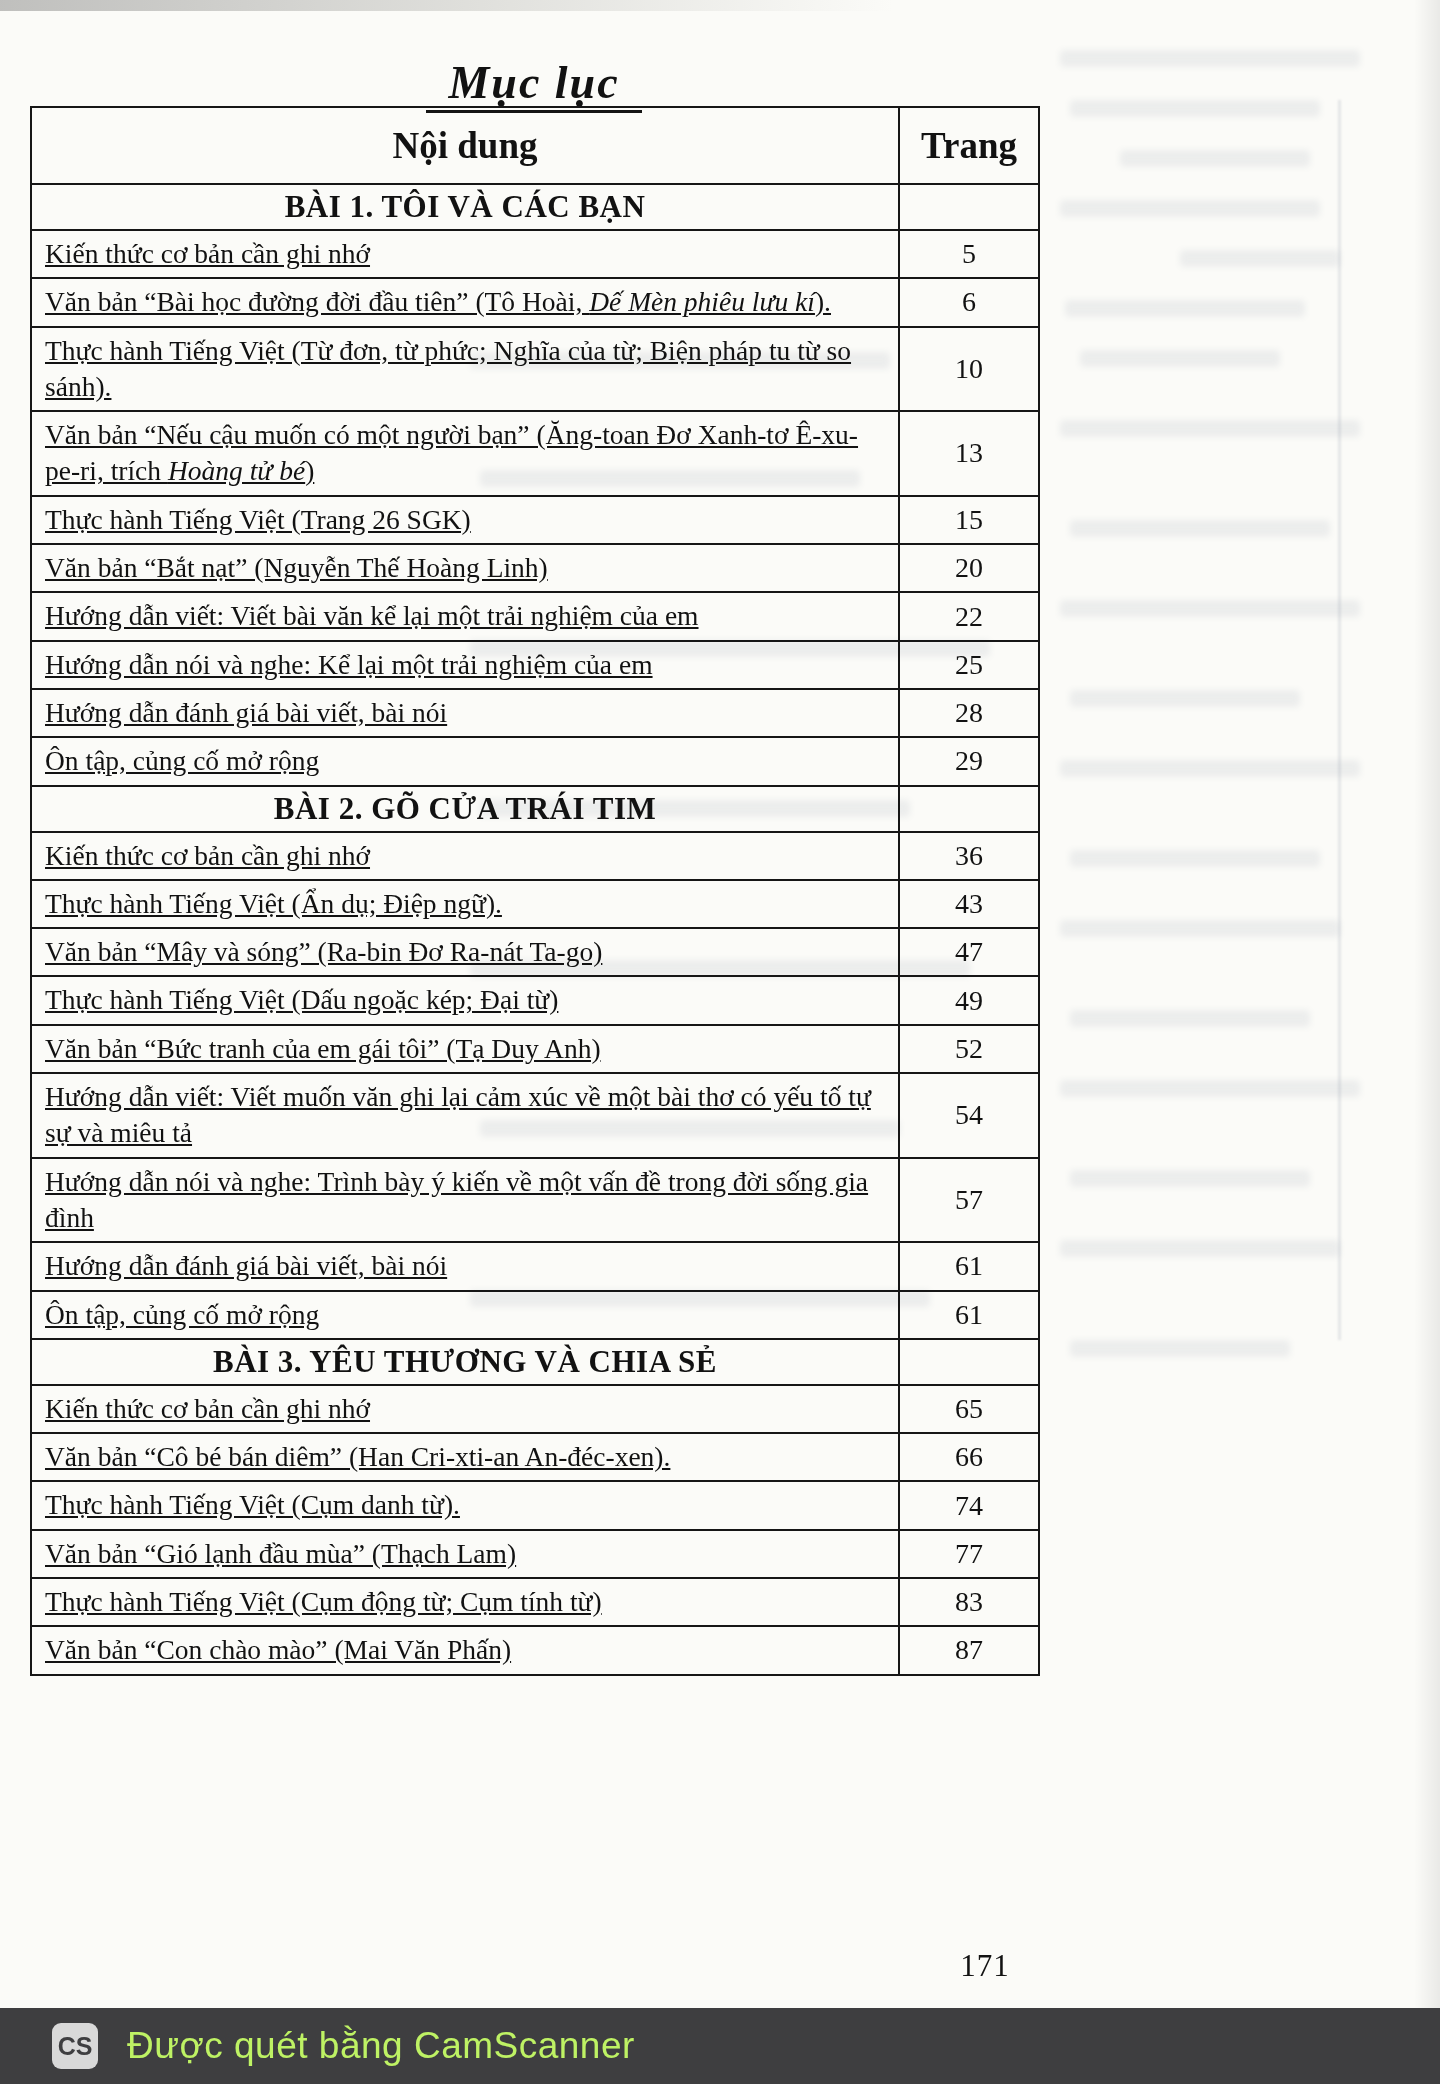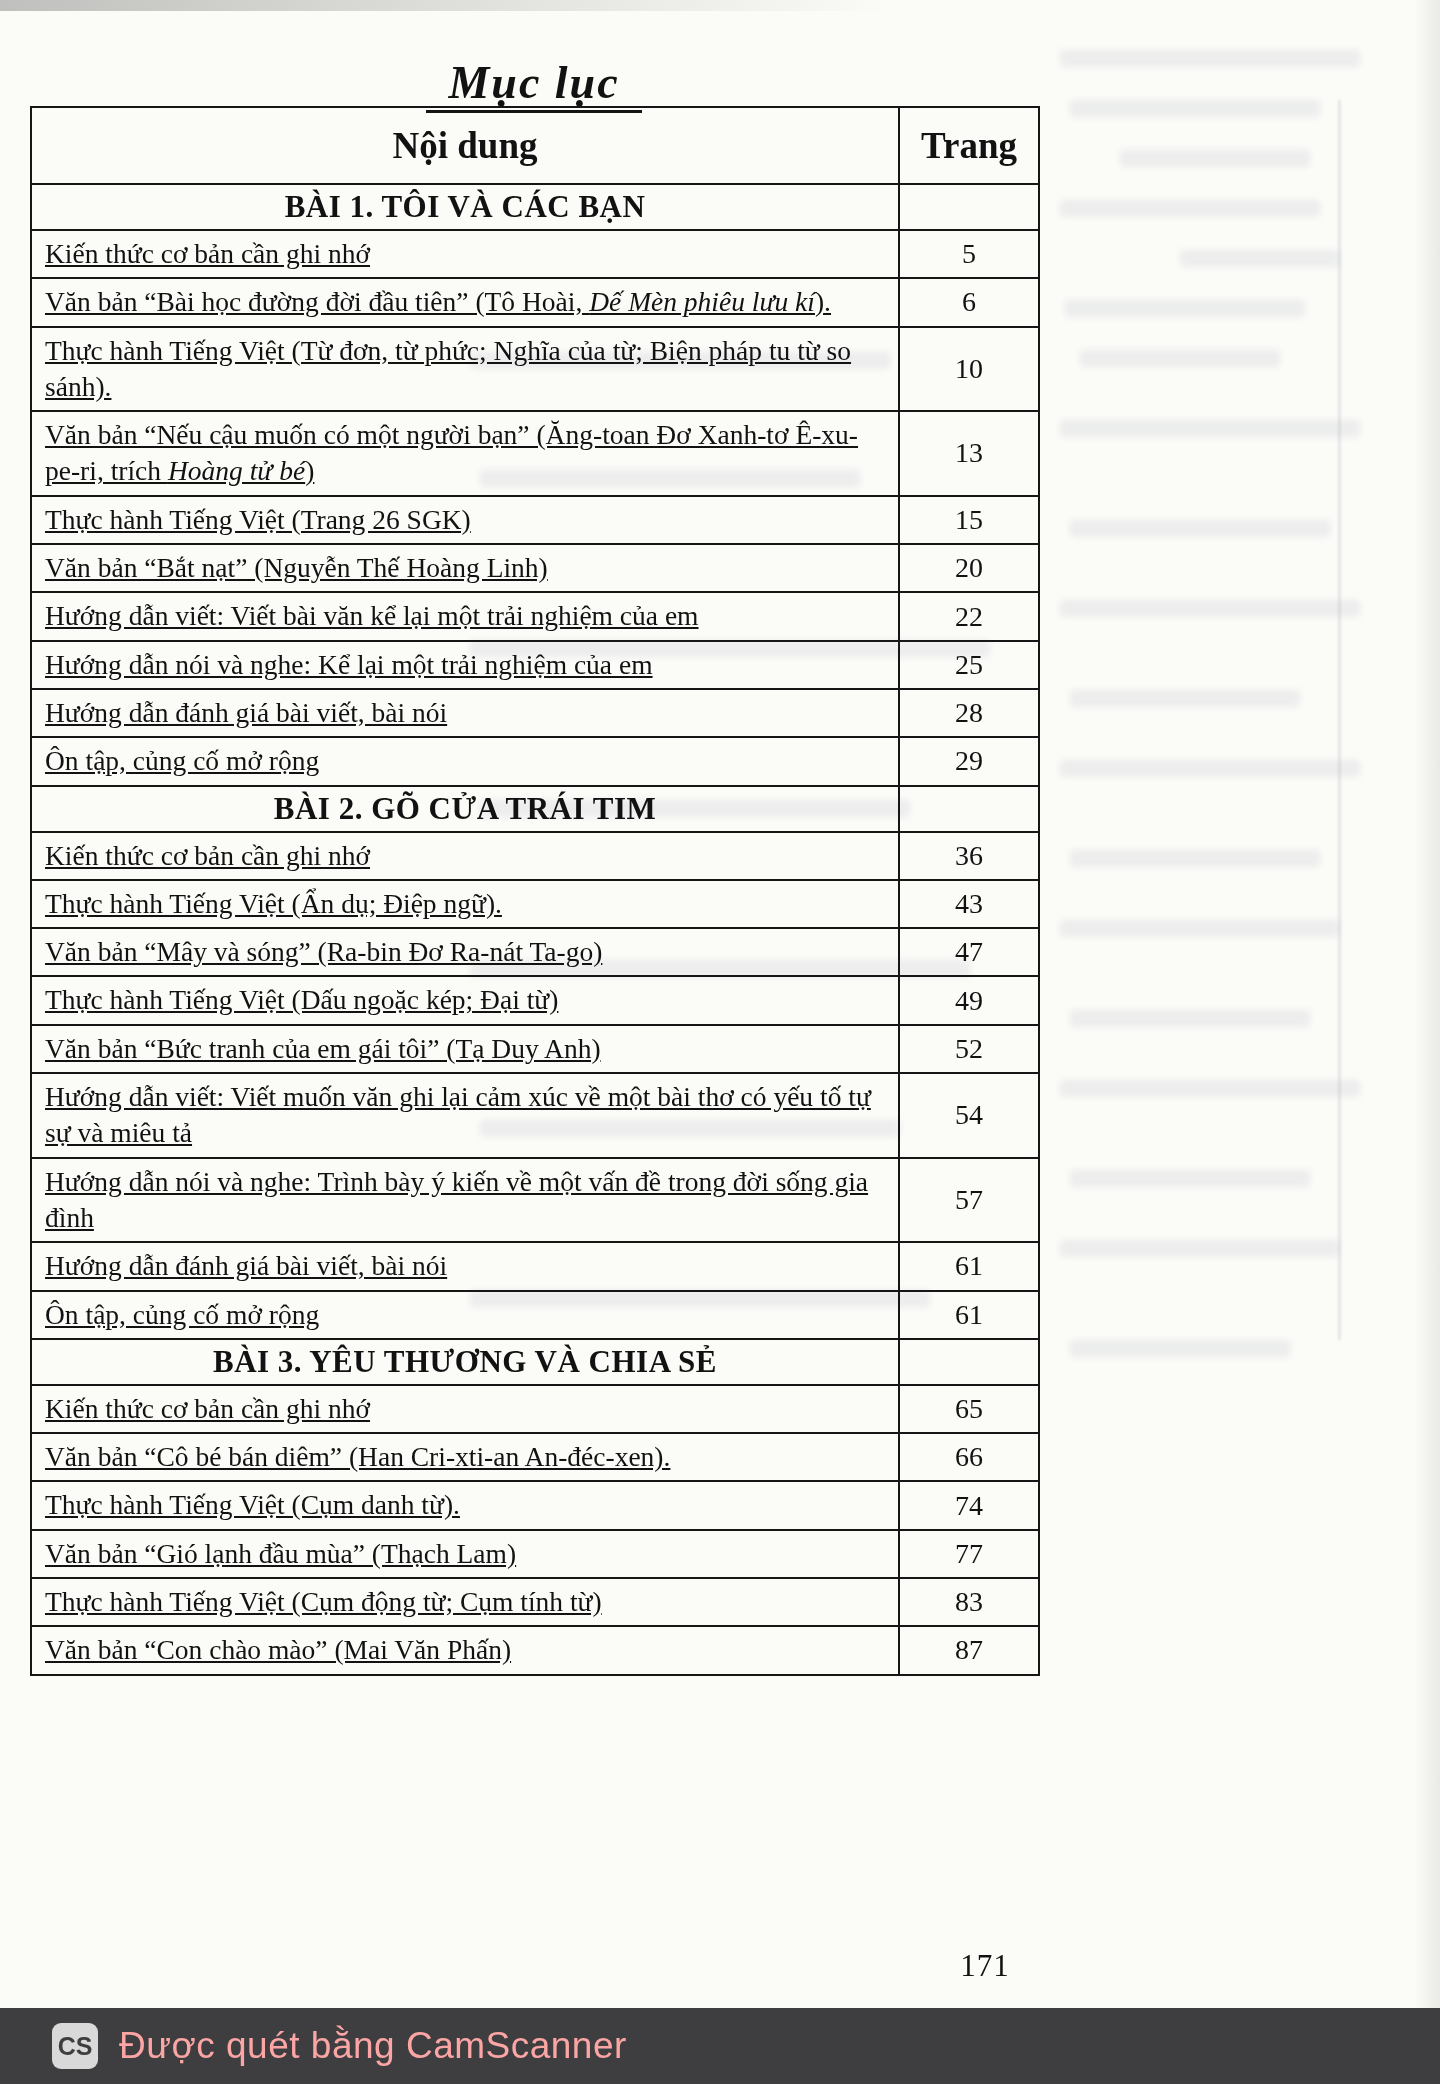--- a/index.html
+++ b/index.html
@@ -78,34 +78,34 @@
   }
 
   .page-number {
     position:absolute; top:1948px; left:900px; width:170px;
     text-align:center; font-size:31px; letter-spacing:1px;
   }
 
   .camscanner-bar {
     position:absolute; bottom:0; left:0; width:100%; height:76px;
     background:#3e3e40;
-    display:flex; align-items:center; gap:21px;
+    display:flex; align-items:center; gap:29px;
     padding-left:52px; box-sizing:border-box;
   }
   .cs-logo {
     width:46px; height:46px; border-radius:9px;
     background:#d9d9d9;
     display:flex; align-items:center; justify-content:center;
     font-family:"Liberation Sans","DejaVu Sans",sans-serif;
     font-weight:bold; font-size:25px; color:#3e3e40;
     flex:0 0 auto;
   }
   .cs-text {
     font-family:"Liberation Sans","DejaVu Sans",sans-serif;
-    font-size:37px; color:#fca5a5; letter-spacing:.5px;
+    font-size:37px; color:#bef264; letter-spacing:.5px;
   }
 </style>
 </head>
 <body>
 
 <div class="scan-edge-top"></div>
 <div class="scan-edge-right"></div>
 
 <div class="bleed-layer">
   <div class="bleed-vline"></div>

